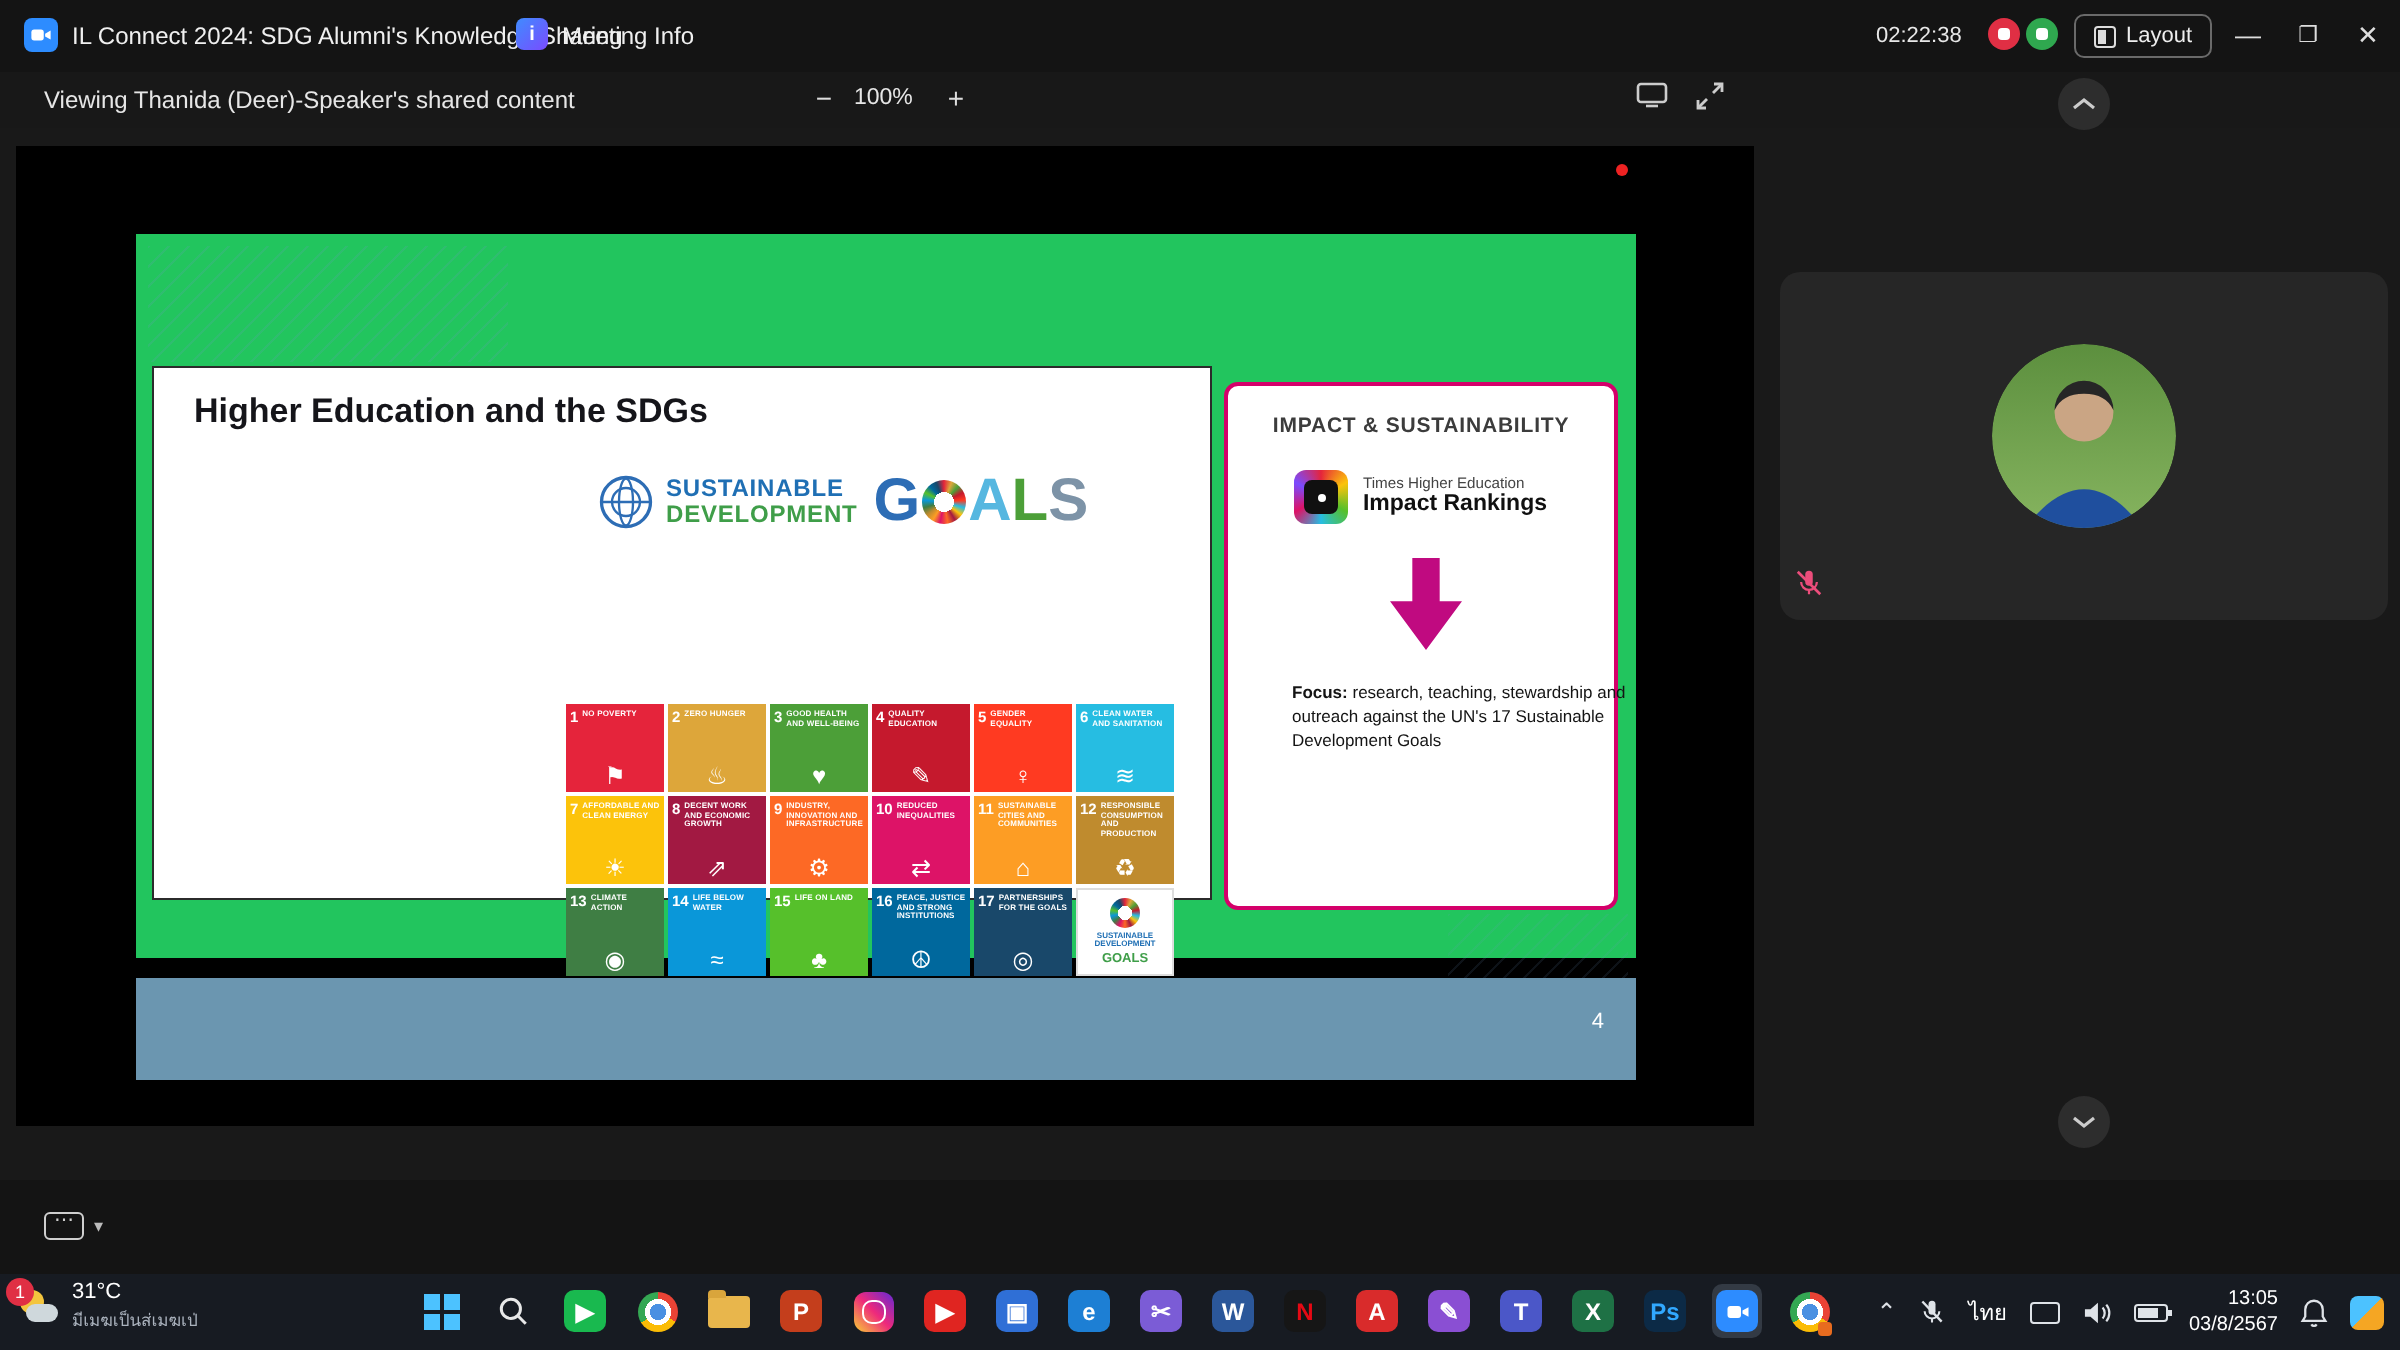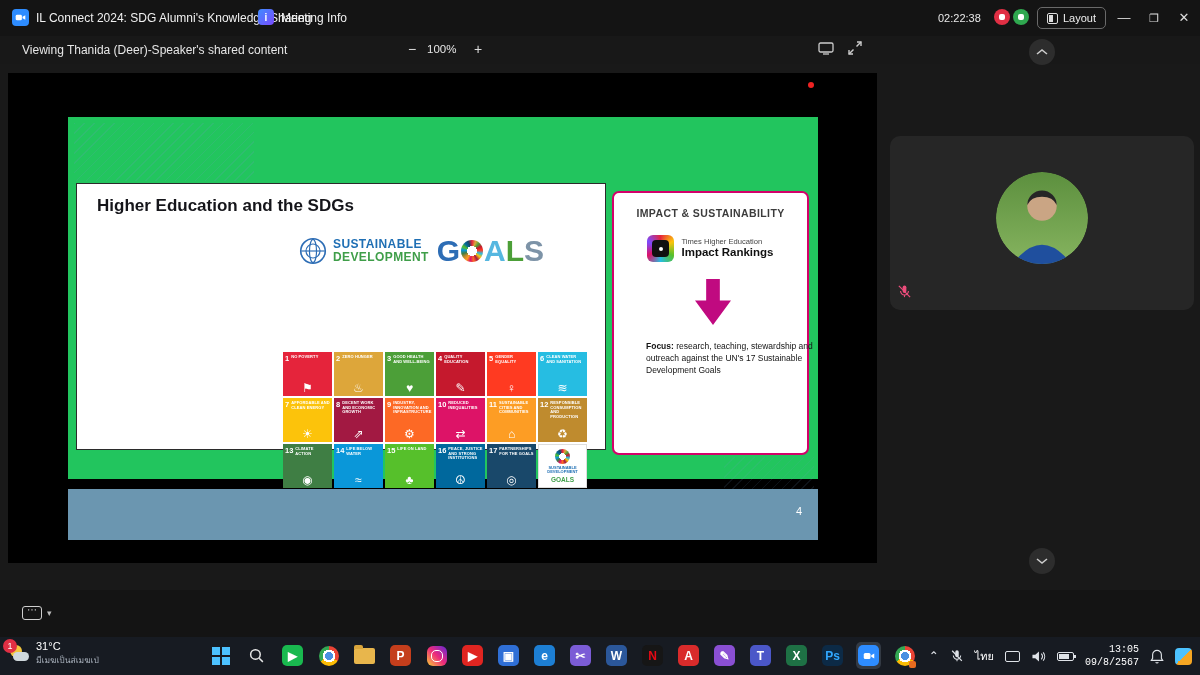--- a/index.html
+++ b/index.html
@@ -164,21 +164,21 @@
   .folder { width:21px; height:16px; border-radius:2px; background:#e8b64c; position:relative; }
   .folder::before { content:""; position:absolute; left:0; top:-3px; width:9px; height:4px; background:#d9a53c;
                     border-radius:2px 2px 0 0; }
   .tb-dot { position:absolute; right:1px; bottom:1px; width:7px; height:7px; border-radius:2px; background:#e86c1f; }
   .tray { position:absolute; right:8px; top:0; height:38px; display:flex; align-items:center; gap:11px; }
   .tray-glyph { font-size:12px; color:#dfe3e8; }
   .lang { font-size:11px; color:#fff; }
   .battery { width:17px; height:9px; border:1.2px solid #dfe3e8; border-radius:2px; position:relative; }
   .battery::after { content:""; position:absolute; right:-3px; top:2px; width:2px; height:3px; background:#dfe3e8; }
   .battery i { position:absolute; left:1px; top:1px; bottom:1px; width:10px; background:#dfe3e8; display:block; }
-  .clock { text-align:right; font-size:10px; color:#fff; line-height:1.3;font-family:Liberation Mono, monospace; }
+  .clock { text-align:right; font-size:10px; color:#fff; line-height:1.3; }
   .widget { width:17px; height:17px; border-radius:4px; background:linear-gradient(135deg,#4cc2ff 50%,#f5a623 50%); }
   .monitor-ic { width:15px; height:11px; border:1.3px solid #dfe3e8; border-radius:2px; }
 </style>
 </head>
 <body>
 
 <div id="app">
 
   <div id="topbar">
     <span class="app-logo">
@@ -553,21 +553,21 @@
       <span class="monitor-ic"></span>
       <svg width="15" height="13" viewBox="0 0 16 14">
         <path d="M1.5 5h3l4-3.5v11L4.5 9h-3z" fill="#dfe3e8"></path>
         <path d="M11 4a4.5 4.5 0 0 1 0 6M13 2.5a7 7 0 0 1 0 9" fill="none" stroke="#dfe3e8" stroke-width="1.2"></path>
       </svg>
       <span class="battery">
           <i></i>
         </span>
       <span class="clock">
         <div>13:05</div>
-        <div>09/8/2567</div>
+        <div>03/8/2567</div>
       </span>
       <svg width="14" height="15" viewBox="0 0 16 17">
         <path d="M8 1.5a5 5 0 0 1 5 5v4l1.5 2.5h-13L3 10.5v-4a5 5 0 0 1 5-5z" fill="none" stroke="#dfe3e8" stroke-width="1.3"></path>
         <path d="M6.5 15a1.7 1.7 0 0 0 3 0" fill="none" stroke="#dfe3e8" stroke-width="1.3"></path>
       </svg>
       <span class="widget"></span>
     </div>
   </div>
 
 </div>

